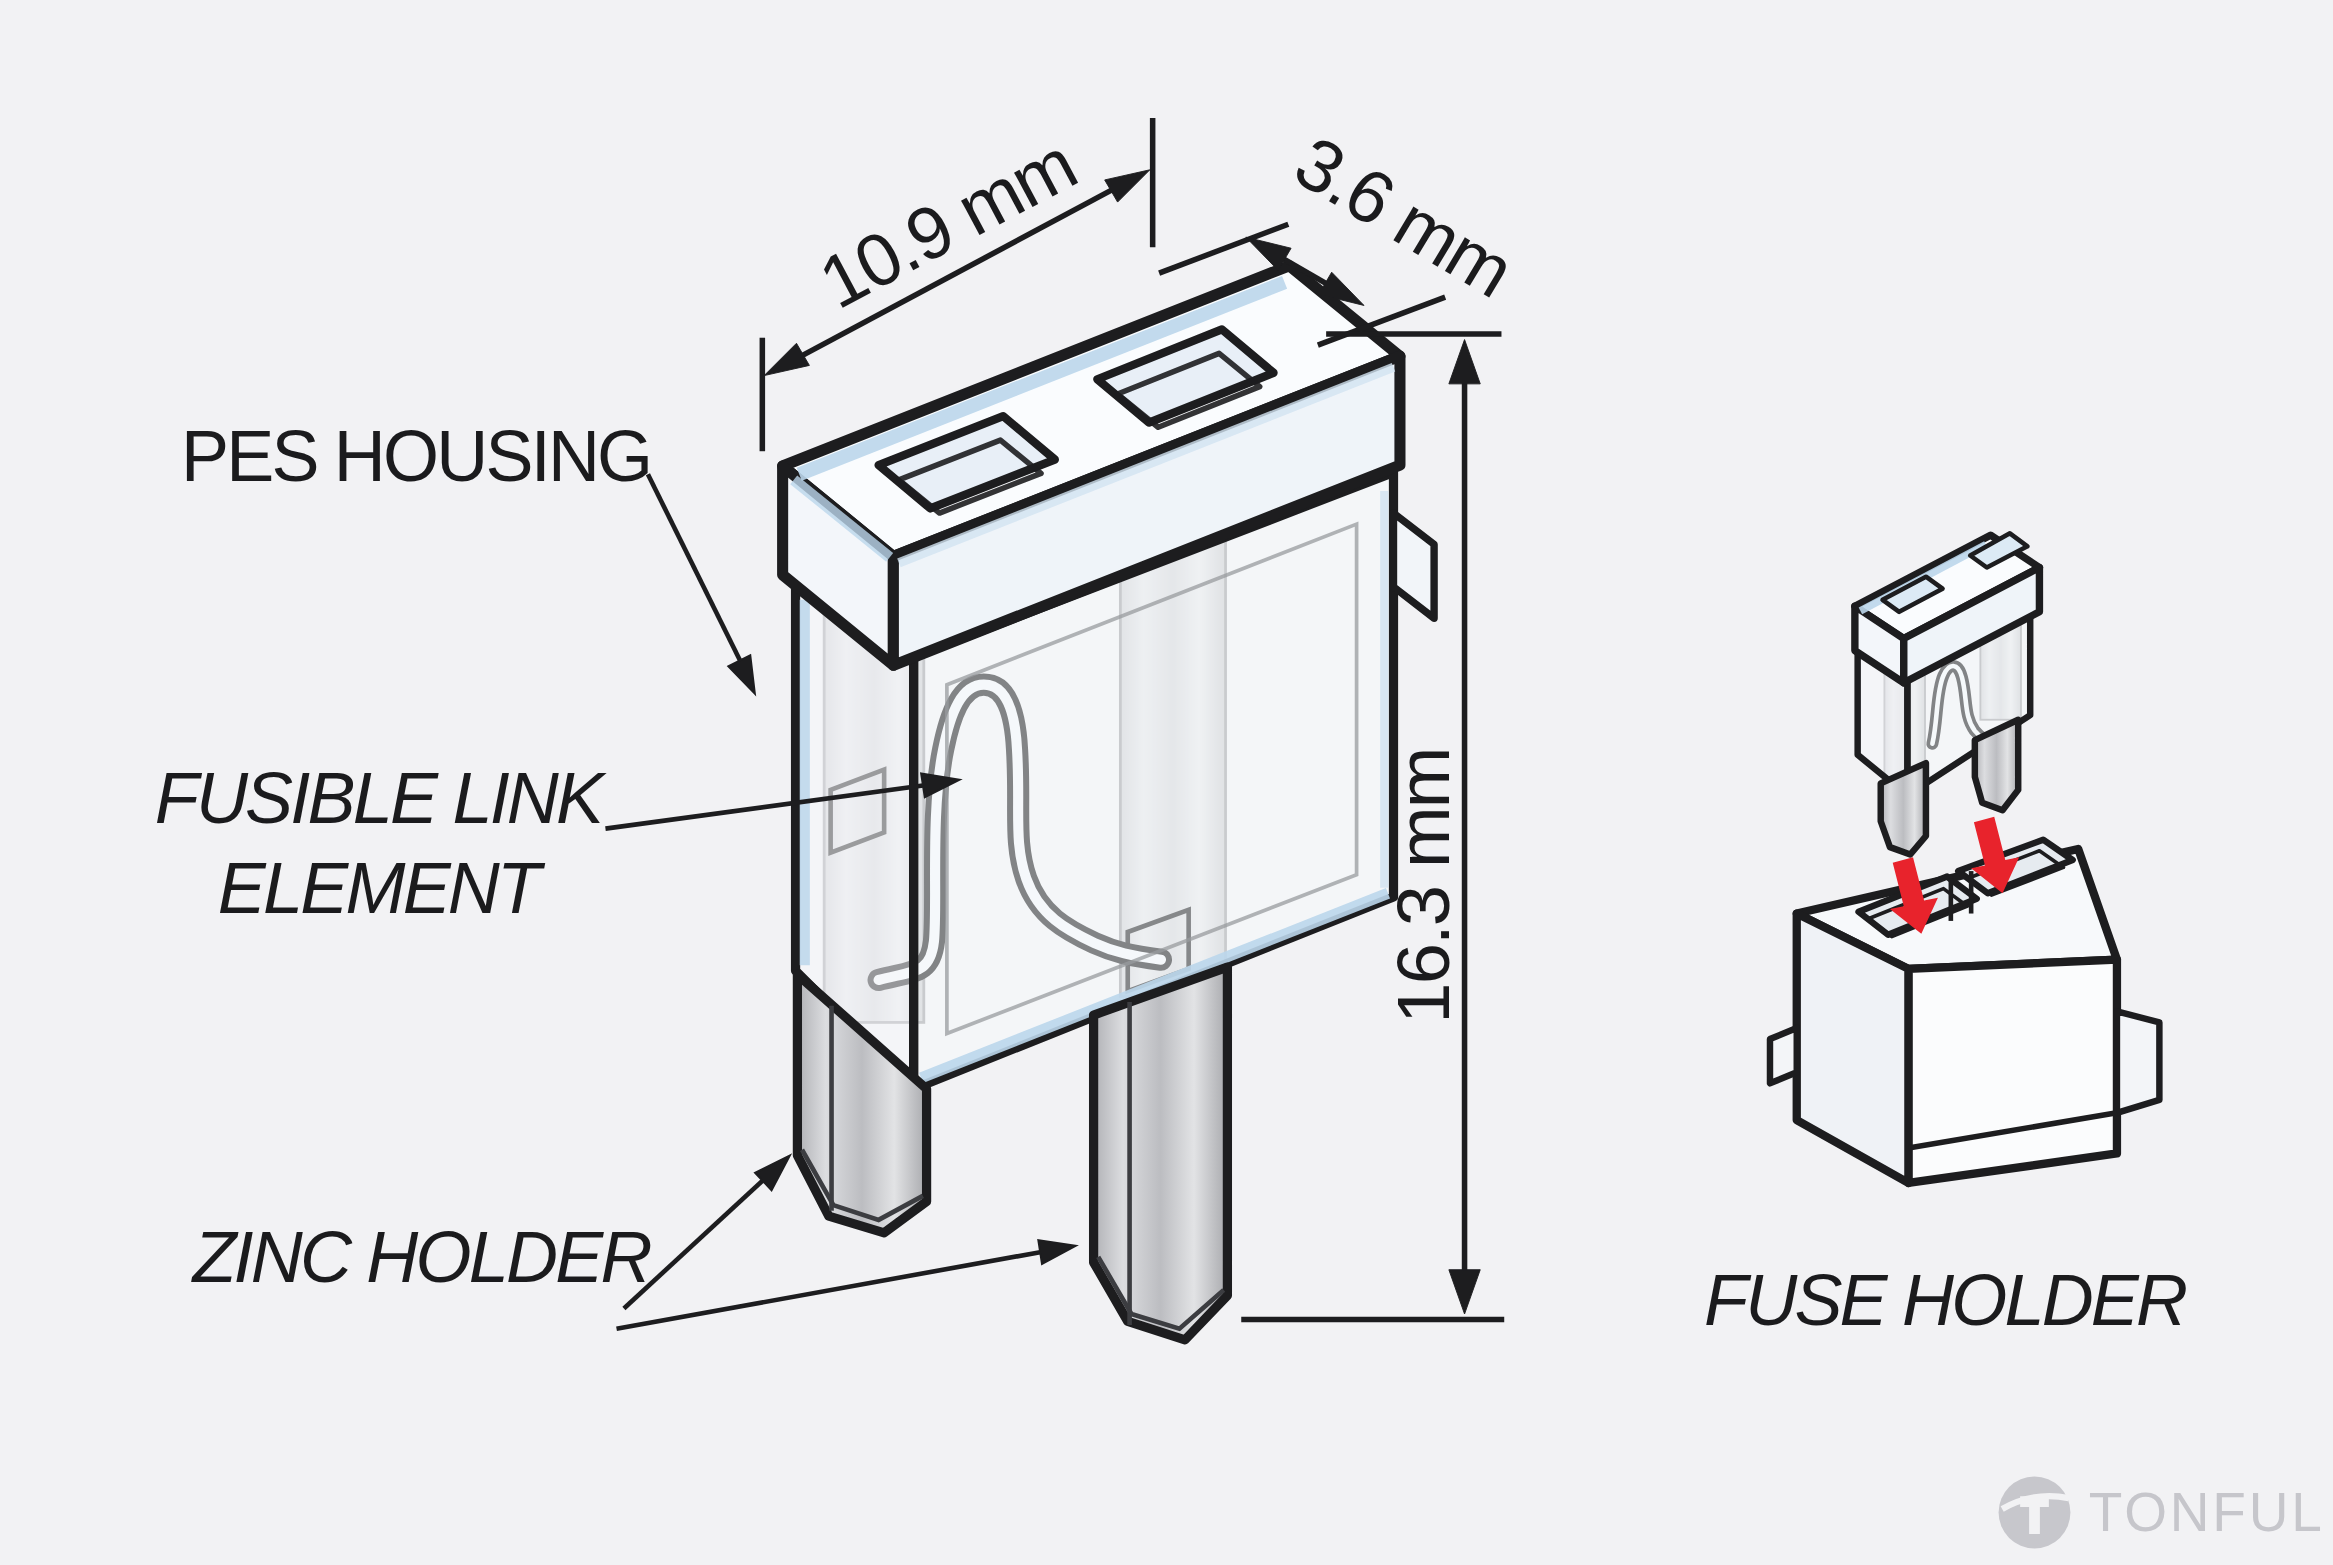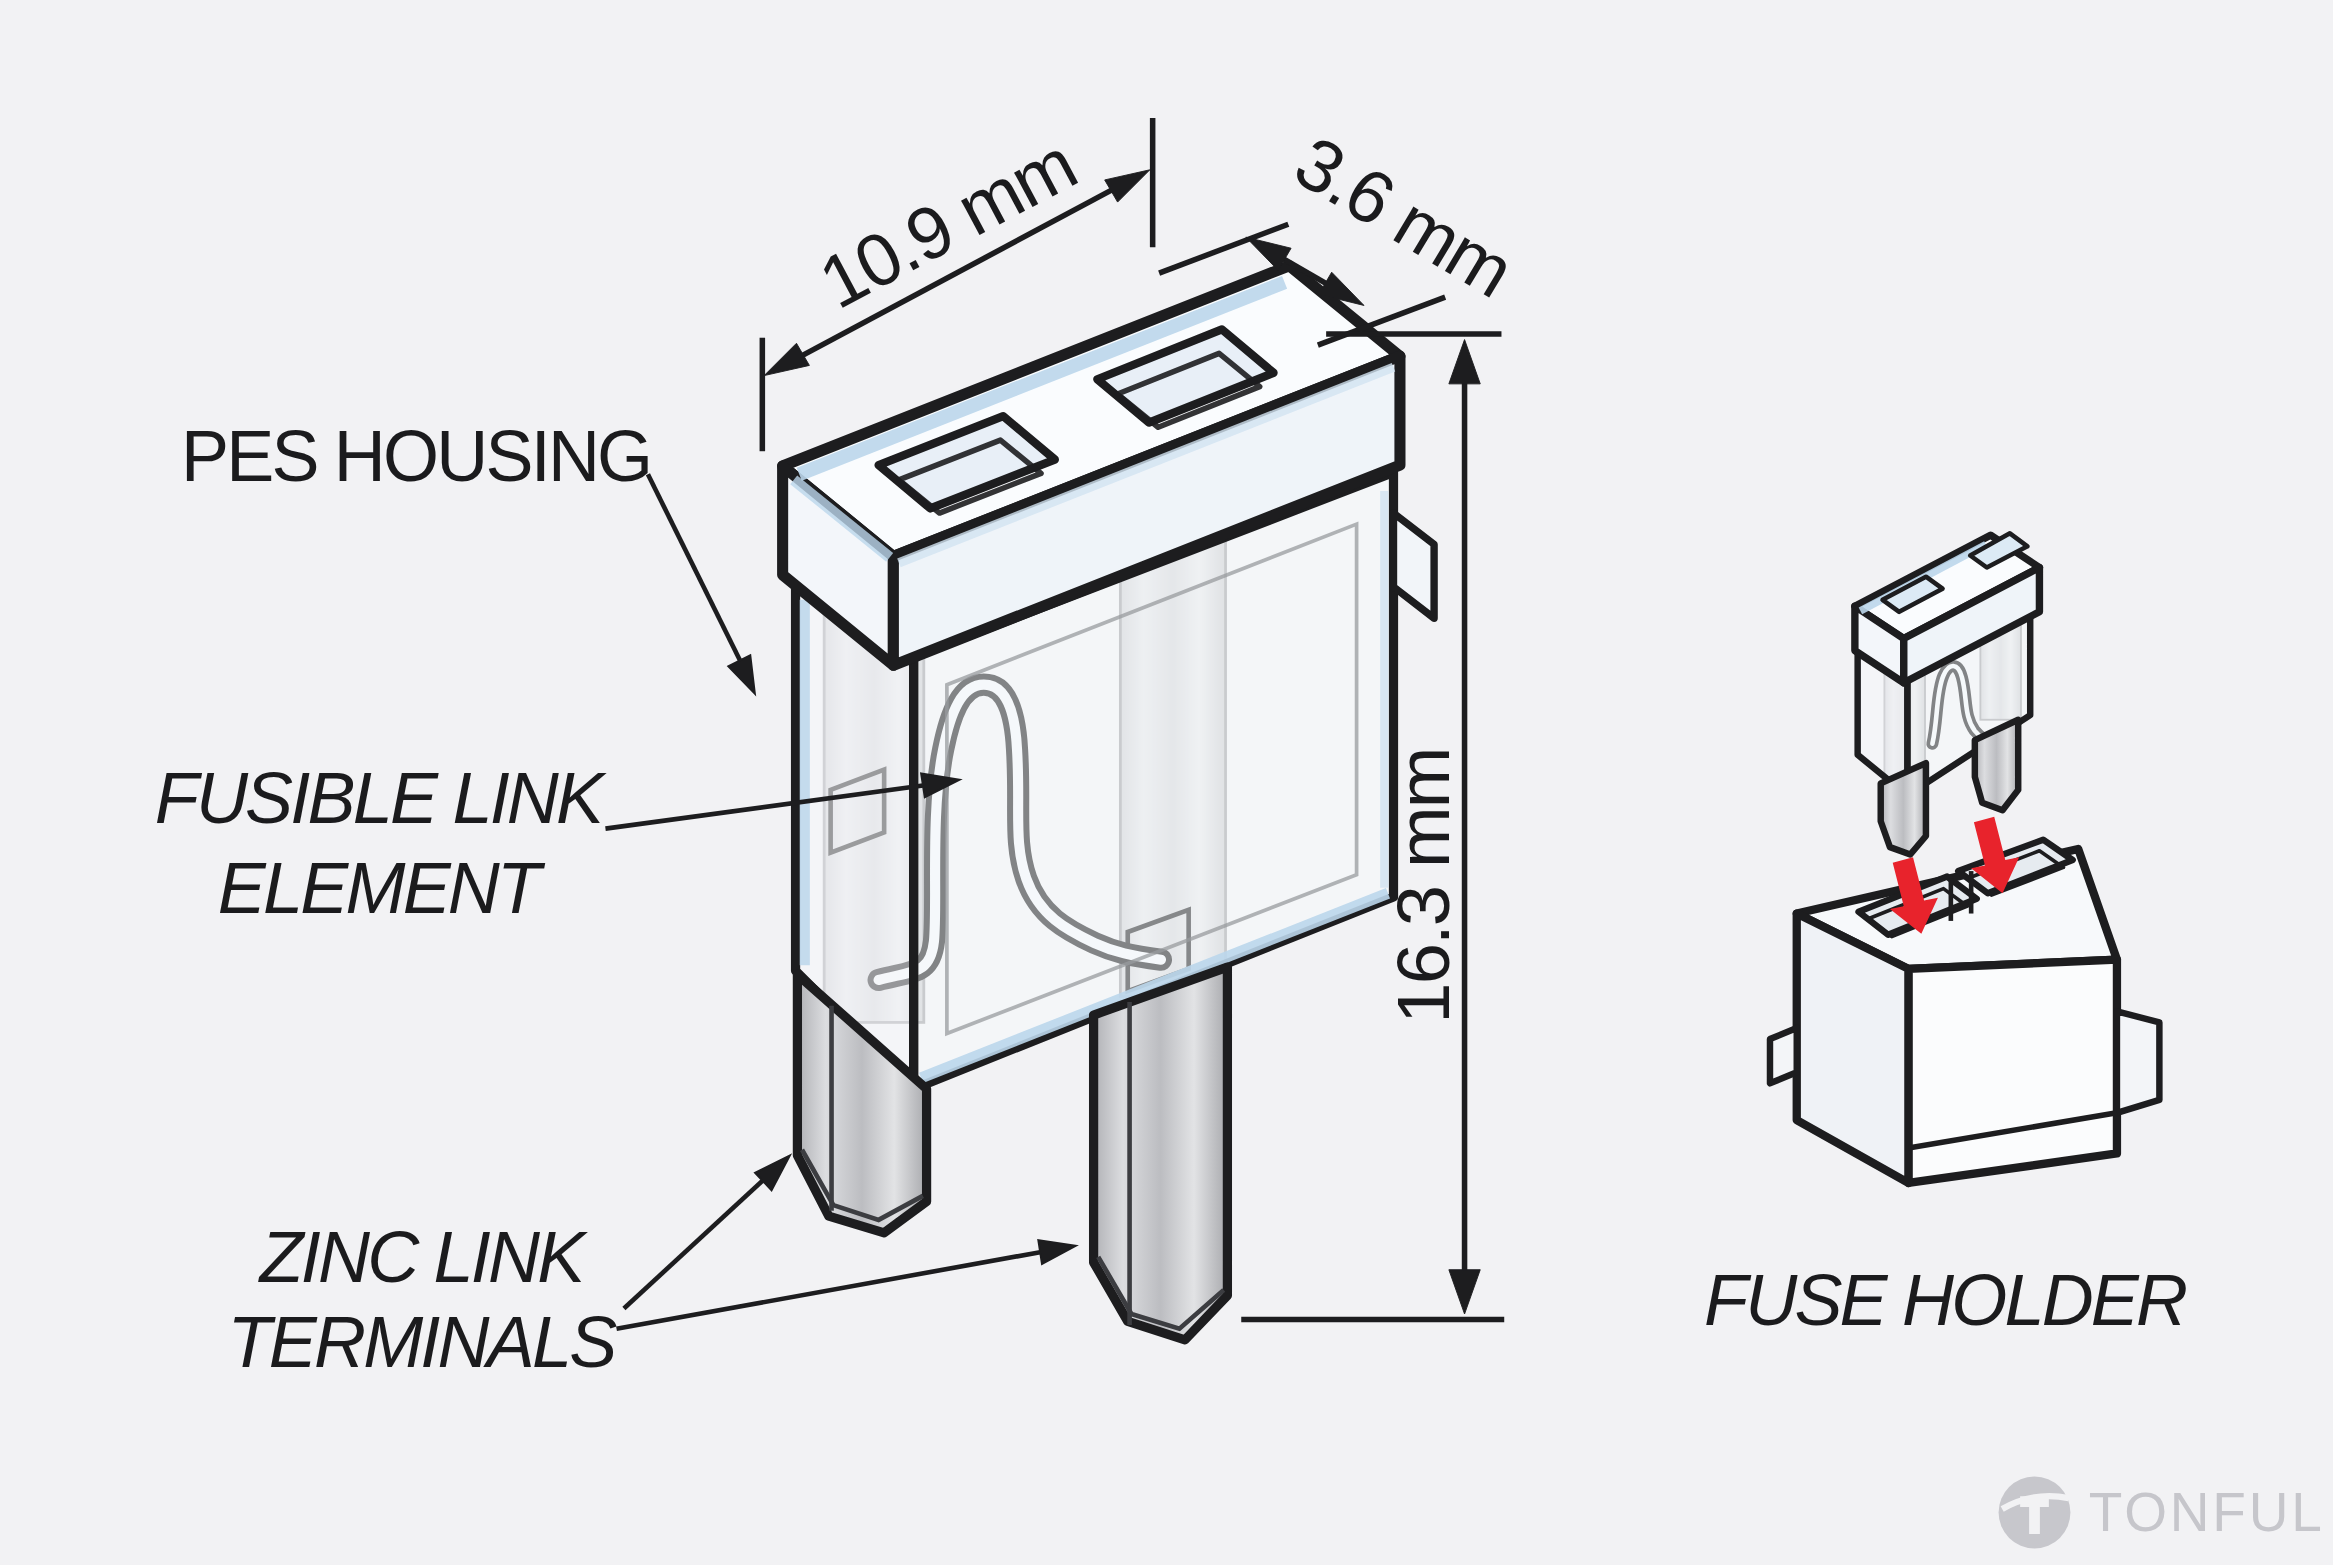--- a/index.html
+++ b/index.html
@@ -198,22 +198,21 @@
   </svg>
 
   <div class="lbl" id="lbl-pes">PES HOUSING</div>
 
   <div class="lbl center" id="lbl-fusible">
     <span class="ln">FUSIBLE LINK</span>
     <span class="ln">ELEMENT</span>
   </div>
 
   <div class="lbl center" id="lbl-zinc">
-    <span class="ln">ZINC LINK</span>
-    <span class="ln">TERMINALS</span>
+    <span class="ln">ZINC HOLDER</span>
   </div>
 
   <div class="lbl center" id="lbl-holder">
     <span class="ln">FUSE HOLDER</span>
   </div>
 
   <div class="dim" id="dim-length">10.9 mm</div>
   <div class="dim" id="dim-depth">3.6 mm</div>
   <div class="dim" id="dim-height">16.3 mm</div>
 

